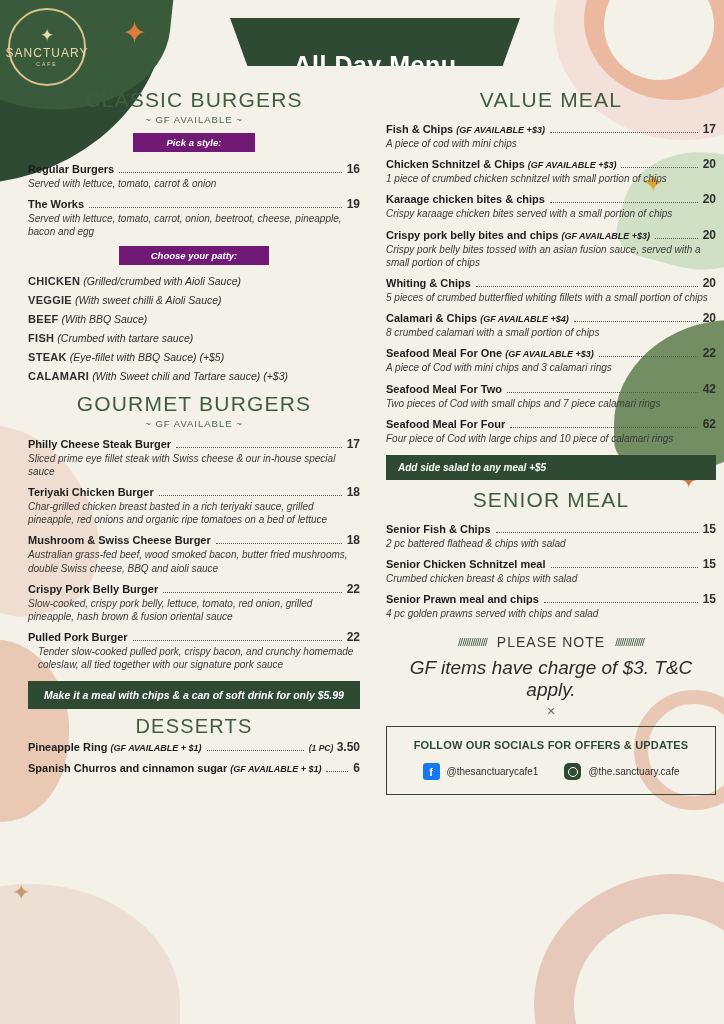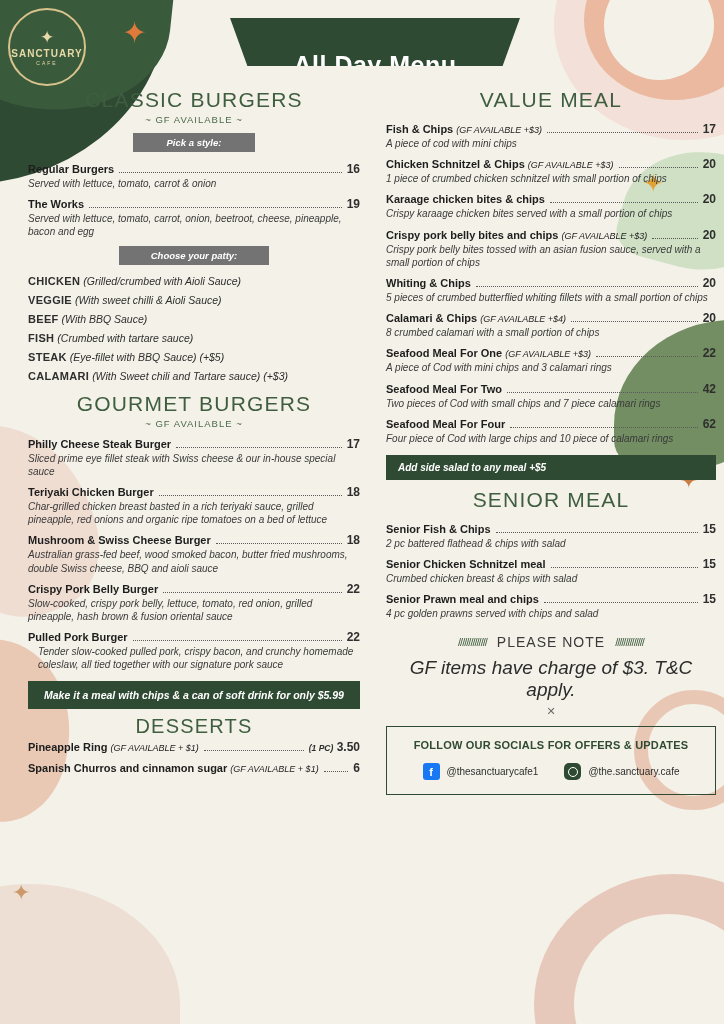--- a/index.html
+++ b/index.html
@@ -84,21 +84,21 @@
   .logo {
     position: absolute; top: 8px; left: 8px;
     width: 78px; height: 78px; border-radius: 50%;
     border: 2px solid #d9c38c;
     display: flex; flex-direction: column;
     align-items: center; justify-content: center;
     color: #e8d9a8; text-align: center;
     z-index: 6;
   }
   .logo .mark { font-size: 17px; line-height: 1; margin-bottom: 2px; }
-  .logo .lname { font-size: 10px; letter-spacing: 1px; font-weight: bold; }
+  .logo .lname { font-size: 12px; letter-spacing: 1px; font-weight: normal; }
   .logo .lsub { font-size: 5px; letter-spacing: 2px; margin-top: 1px;}
 
   
   .banner-wrap {
     position: absolute; top: 18px; left: 230px; width: 290px; height: 48px;
     z-index: 5;
   }
   .banner {
     width: 100%; height: 100%;
     background: #2f4a32;
@@ -120,36 +120,36 @@
     color: #3f5e3f;
     font-weight: normal;
     letter-spacing: 1.2px;
     margin: 0 0 2px 0;
   }
   .gf-note {
     text-align: center; font-size: 9.5px; letter-spacing: 1px;
     color: #4a6b4a; margin-bottom: 8px;
   }
   .pill {
-    background: #737373; color: #fff;
+    background: #701a75; color: #fff;
     font-size: 9.5px; font-style: italic; font-weight: bold;
     padding: 4px 0; text-align: center;
     width: 122px; margin: 6px auto 10px auto;
   }
   .pill.wide { width: 150px; }
 
   .item { margin-bottom: 7px; }
   .row {
     display: flex; align-items: baseline; width: 100%;
   }
   .nm {
     font-size: 11px; font-weight: bold; color: #1d1d1d; white-space: nowrap;
   }
   .nm .gf {
-    font-size: 9px; font-style: italic; font-weight: normal;
+    font-size: 9px; font-style: italic; font-weight: bold;
   }
   .dots {
     flex: 1 1 auto; border-bottom: 1.4px dotted #5a5a5a;
     margin: 0 5px 3px 5px; height: 1px; min-width: 8px;
   }
   .pr { font-size: 12px; font-weight: bold; white-space: nowrap; }
   .pr .unit { font-size: 8.5px; font-style: italic; font-weight: bold; }
   .desc {
     font-size: 10px; font-style: italic; color: #3a3a3a;
     line-height: 1.32; margin-top: 1px;

